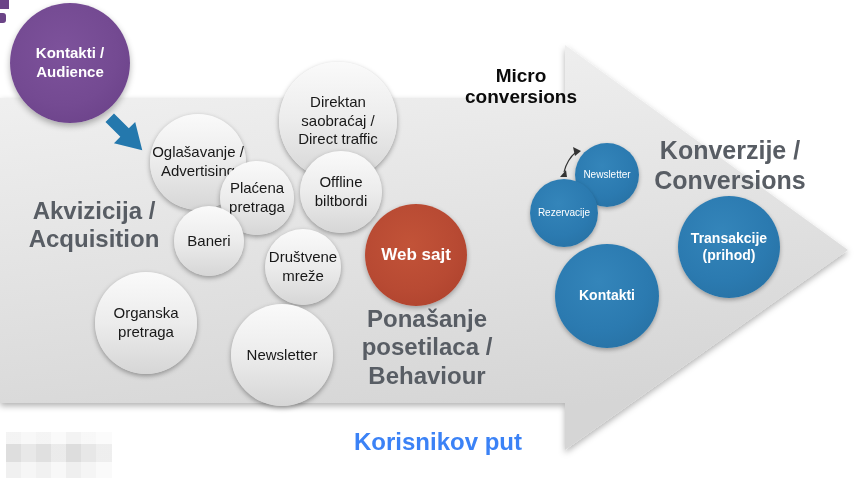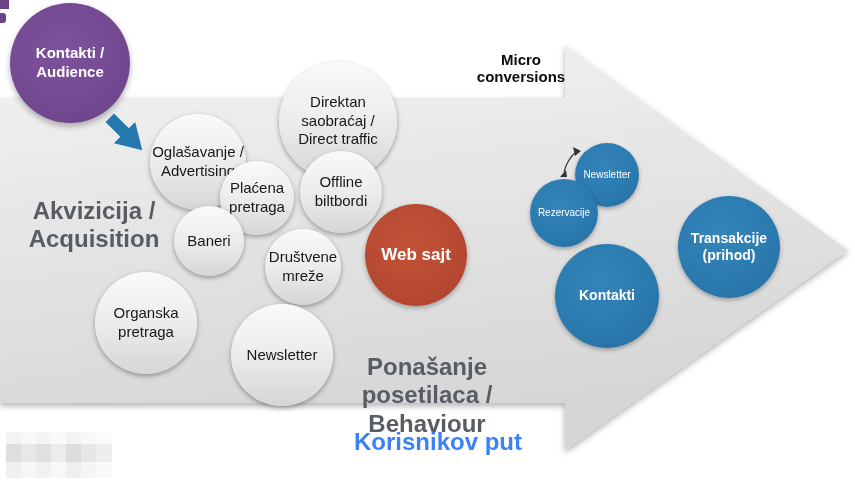--- a/index.html
+++ b/index.html
@@ -49,23 +49,23 @@
   #b-newsletter-blue{left:575px;top:143px;width:64px;height:64px;font-size:10px;}
   #b-rezervacije{left:530px;top:179px;width:68px;height:68px;font-size:10px;}
   #b-kontakti{left:555px;top:244px;width:104px;height:104px;font-weight:bold;font-size:14px;}
   #b-transakcije{left:678px;top:196px;width:102px;height:102px;font-weight:bold;font-size:14px;}
   
   .stage-label{
     position:absolute;text-align:center;white-space:pre-line;
     font-weight:bold;color:#585d64;line-height:1.18;
   }
   #l-acquisition{left:8px;top:197px;width:172px;font-size:24px;}
-  #l-behaviour{left:345px;top:305px;width:164px;font-size:24px;margin-top:48px;}
+  #l-behaviour{left:345px;top:305px;width:164px;font-size:24px;}
   #l-conversions{left:630px;top:136px;width:200px;font-size:25px;}
-  #l-micro{left:460px;top:52px;width:122px;font-size:15px;color:#0b0b0b;line-height:1.1;}
+  #l-micro{left:460px;top:66px;width:122px;font-size:19px;color:#0b0b0b;line-height:1.1;}
   #l-korisnikov{left:338px;top:428px;width:200px;font-size:24px;color:#3b82f6;}
   
   .mosaic{
     left:6px;top:432px;width:106px;height:46px;
     background-image:
       linear-gradient(180deg,rgba(255,255,255,0.55) 0 12px,rgba(0,0,0,0.035) 12px 30px,rgba(255,255,255,0.4) 30px 46px),
       linear-gradient(90deg,#e6e6e6 0 15px,#f0f0f0 15px 30px,#e8e8e8 30px 45px,#f4f4f4 45px 60px,#e5e5e5 60px 75px,#efefef 75px 90px,#f7f7f7 90px 106px);
   }
   .corner-mark{background:#6b4487;}
   #cm1{left:0;top:0;width:9px;height:9px;}
@@ -129,19 +129,21 @@
     <path d="M576,152 C570,157 566,164 564,172" stroke="#333333" fill="none" stroke-width="1.1"></path>
     <polygon points="573,147 581,151 575,156" fill="#333333"></polygon>
     <polygon points="560,177 566,170 567,177" fill="#333333"></polygon>
   </svg>
 
   <div class="stage-label" id="l-acquisition">Akvizicija /
 Acquisition</div>
   <div class="stage-label" id="l-behaviour">Ponašanje
 posetilaca /
 Behaviour</div>
+  <div class="stage-label" id="l-conversions">Konverzije /
+Conversions</div>
   <div class="stage-label" id="l-micro">Micro
 conversions</div>
   <div class="stage-label" id="l-korisnikov">Korisnikov put</div>
 
   <div class="abs mosaic"></div>
 
 </div>
 
 </body></html>

